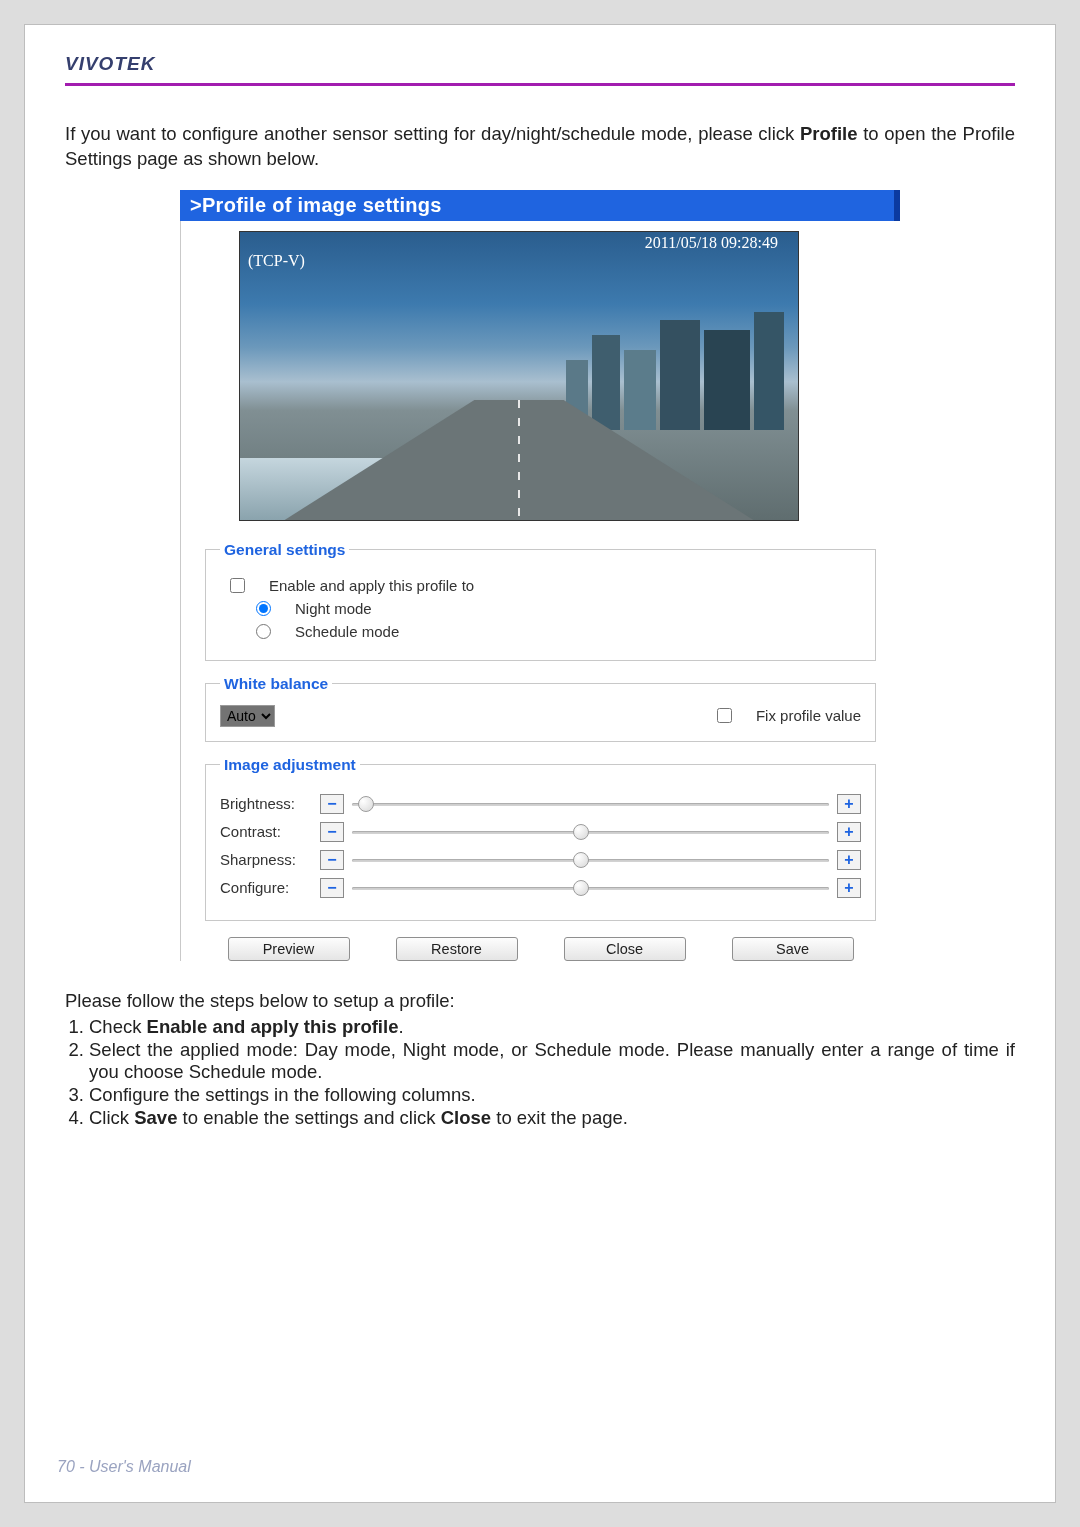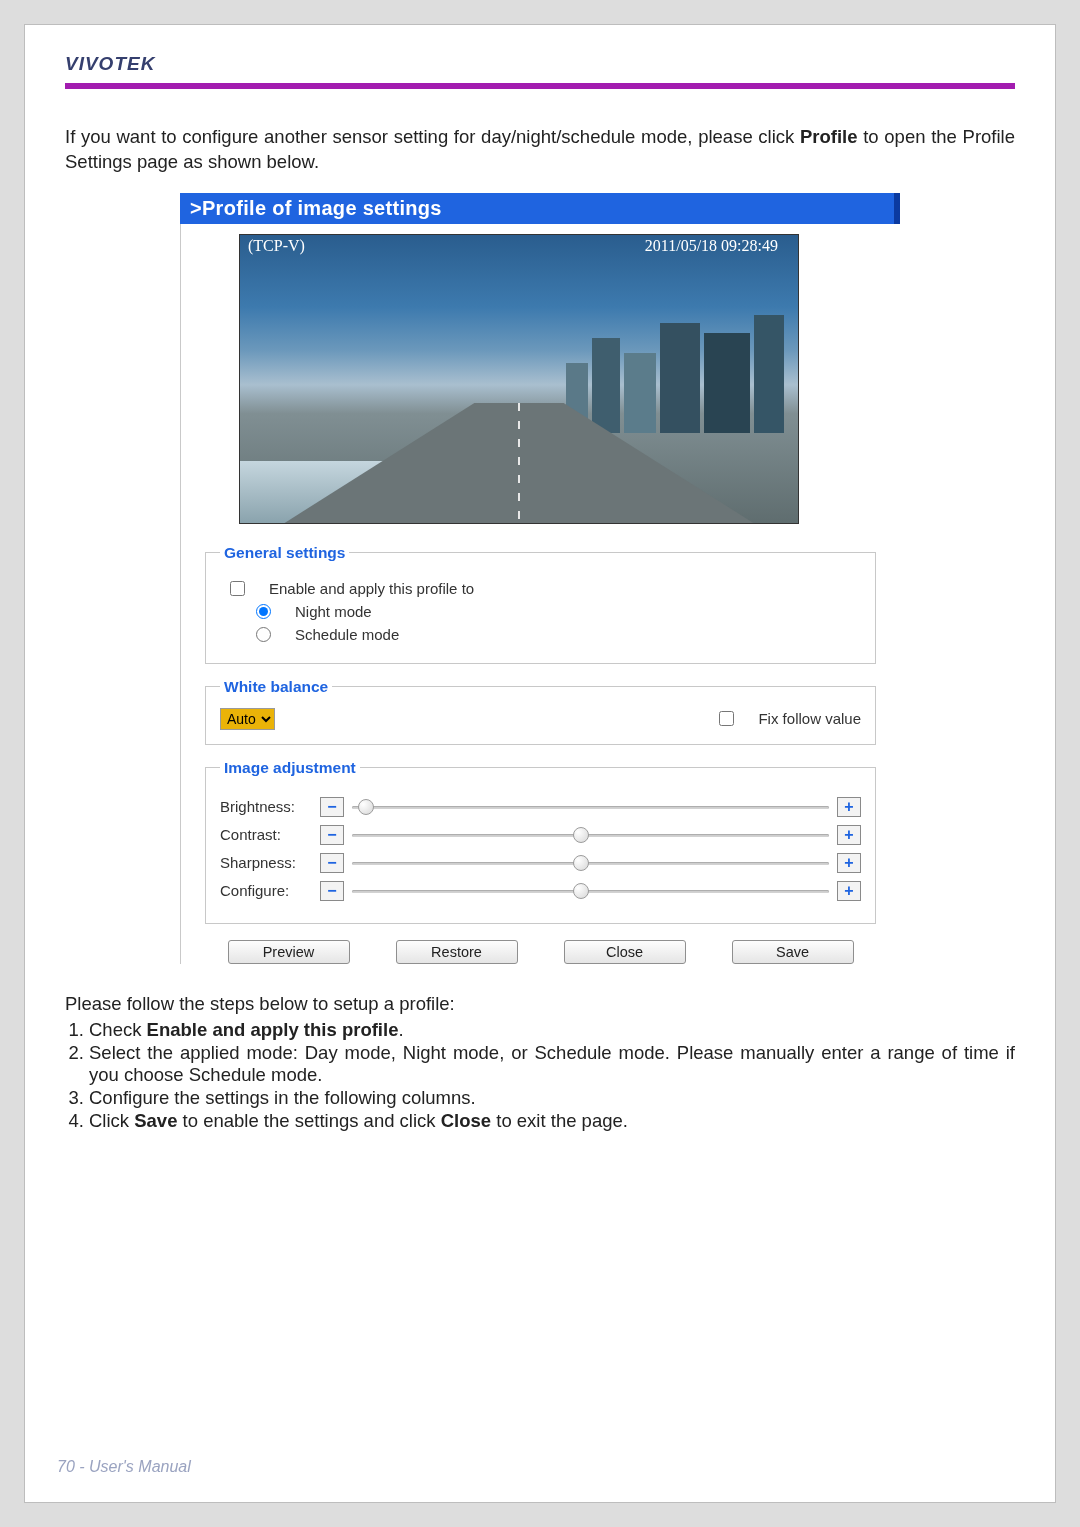--- a/index.html
+++ b/index.html
@@ -11,21 +11,21 @@
     position: relative;
   }
   .page {
     position: absolute;
     top: 24px; left: 24px; right: 24px; bottom: 24px;
     background: #ffffff;
     border: 1px solid #bdbdbd;
     padding: 28px 40px 30px 40px;
   }
   .brand-bar {
-    border-bottom: 6px solid #a21caf;
+    border-bottom: 3px solid #a21caf;
     padding-bottom: 8px;
     margin-bottom: 36px;
   }
   .brand {
     color: #353f6e;
     font-weight: bold;
     font-style: italic;
     font-size: 19px;
     letter-spacing: 1px;
   }
@@ -64,21 +64,21 @@
     height: 290px;
     margin: 0 0 0 10px;
     position: relative;
     background: linear-gradient(to bottom,
        #2a5d8e 0%, #3d7aae 25%, #6b98bb 40%,
        #a9bfcf 52%, #808f93 62%, #5f6d6f 100%);
     border: 1px solid #333;
     overflow: hidden;
   }
   .video-overlay-left {
-    position: absolute; top: 2px; left: 8px;
+    position: absolute; top: 20px; left: 8px;
     color: #fff; font-family: "Times New Roman", serif;
     font-size: 16px;
   }
   .video-overlay-right {
     position: absolute; top: 2px; right: 20px;
     color: #fff; font-family: "Times New Roman", serif;
     font-size: 16px;
   }
   .skyline {
     position: absolute; bottom: 90px; right: 12px;
@@ -118,21 +118,21 @@
     padding: 0 4px;
   }
   .row { display:flex; align-items:center; gap:24px; margin: 6px 0 6px 10px; font-size:15px; color:#333;}
   .row.indent { margin-left: 36px; }
   input[type=checkbox], input[type=radio] {
     width:15px; height:15px;
   }
   .wb-row { display:flex; align-items:center; justify-content:space-between; }
   .wb-left { display:flex; align-items:center; gap:0; }
   select.wb {
-    font-size:14px; padding:1px 2px; border:1px solid #9a9a9a; background:#eab308;
+    font-size:14px; padding:1px 2px; border:1px solid #9a9a9a; background:#737373;
   }
   .adj-row {
     display:flex; align-items:center; gap:8px; margin:8px 0; font-size:15px; color:#333;
   }
   .adj-label { width:92px; }
   .stepbtn {
     width:24px; height:20px; border:1px solid #8a8a8a; background:#f3f3f3;
     display:flex; align-items:center; justify-content:center;
     font-size:16px; line-height:1; cursor:pointer; user-select:none;
   }
@@ -228,21 +228,21 @@
       <fieldset class="panel">
         <legend>White balance</legend>
         <div class="wb-row">
           <div class="wb-left">
             <select class="wb">
               <option>Auto</option>
             </select>
           </div>
           <div class="row" style="margin:0;">
             <input type="checkbox" style="">
-            <span>Fix follow value</span>
+            <span>Fix profile value</span>
           </div>
         </div>
       </fieldset>
 
       <fieldset class="panel">
         <legend>Image adjustment</legend>
 
         <div id="sliders">
             <div class="adj-row">
               <span class="adj-label">Brightness:</span>

